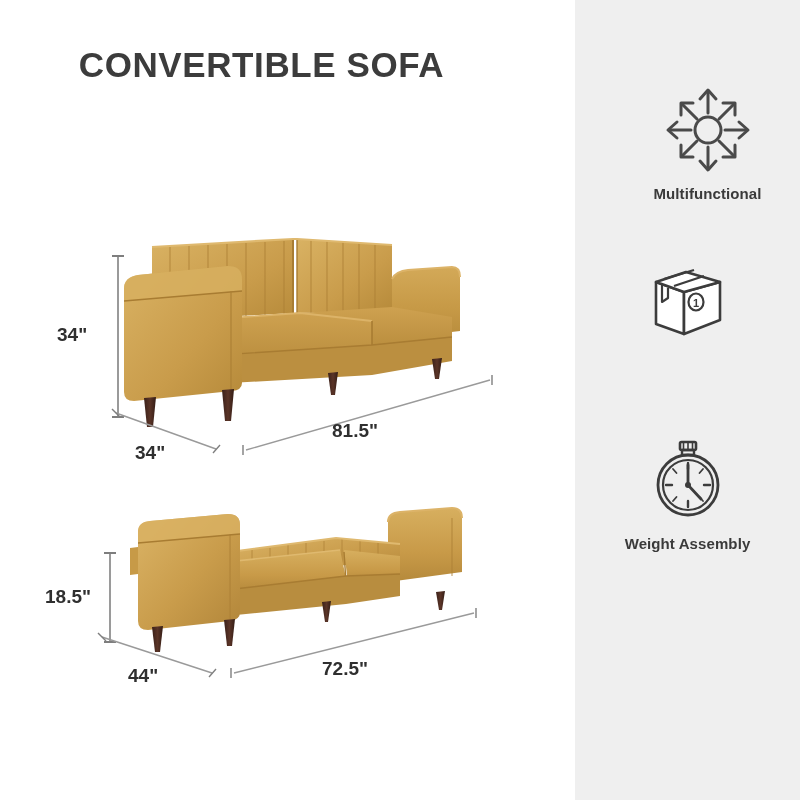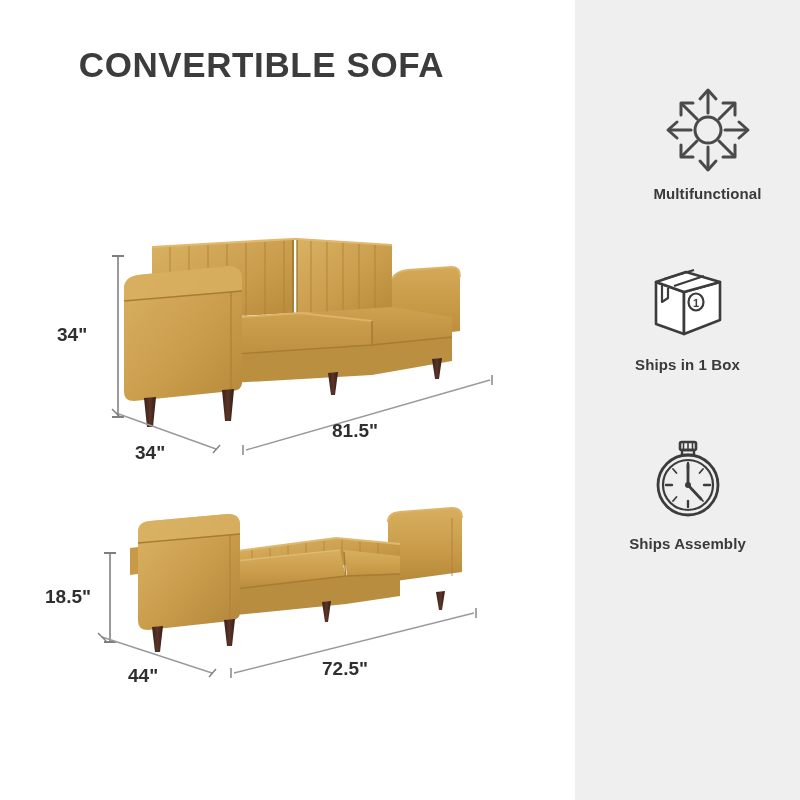--- a/index.html
+++ b/index.html
@@ -358,21 +358,20 @@
 
             <path d="M20 27 L20 44 L26 40 L26 30"></path>
           </g>
 
           <g>
             <ellipse cx="54" cy="44" rx="7.5" ry="8.5" fill="none" stroke="#3c3c3c" stroke-width="2.2"></ellipse>
             <text x="54" y="49" font-family="'Liberation Sans', sans-serif" font-size="11" font-weight="bold" fill="#3c3c3c" text-anchor="middle">1</text>
           </g>
         </svg>
       </div>
-      <div class="feature-label">Ships in 1 Box</div>
     </div>
 
     <div class="feature" id="feature-2">
       <div class="feature-icon">
         <svg width="92" height="86" viewBox="0 0 92 86">
           <g stroke="#3c3c3c" fill="none" stroke-linecap="round" stroke-linejoin="round">
 
             <rect x="38" y="5" width="16" height="8" rx="1.5" stroke-width="2.6"></rect>
             <line x1="41.5" y1="5" x2="41.5" y2="13" stroke-width="1.6"></line>
             <line x1="46" y1="5" x2="46" y2="13" stroke-width="1.6"></line>
@@ -394,18 +393,18 @@
               <line x1="61" y1="64" x2="57.5" y2="60"></line>
               <line x1="31" y1="64" x2="34.5" y2="60"></line>
             </g>
 
             <line x1="46" y1="48" x2="46" y2="28" stroke-width="2.8"></line>
             <line x1="46" y1="48" x2="59" y2="62" stroke-width="2.8"></line>
           </g>
           <circle cx="46" cy="48" r="3" fill="#3c3c3c"></circle>
         </svg>
       </div>
-      <div class="feature-label">Ships Assembly</div>
+      <div class="feature-label">Weight Assembly</div>
     </div>
 
 
   </div>
 </div>
 
 </body></html>

